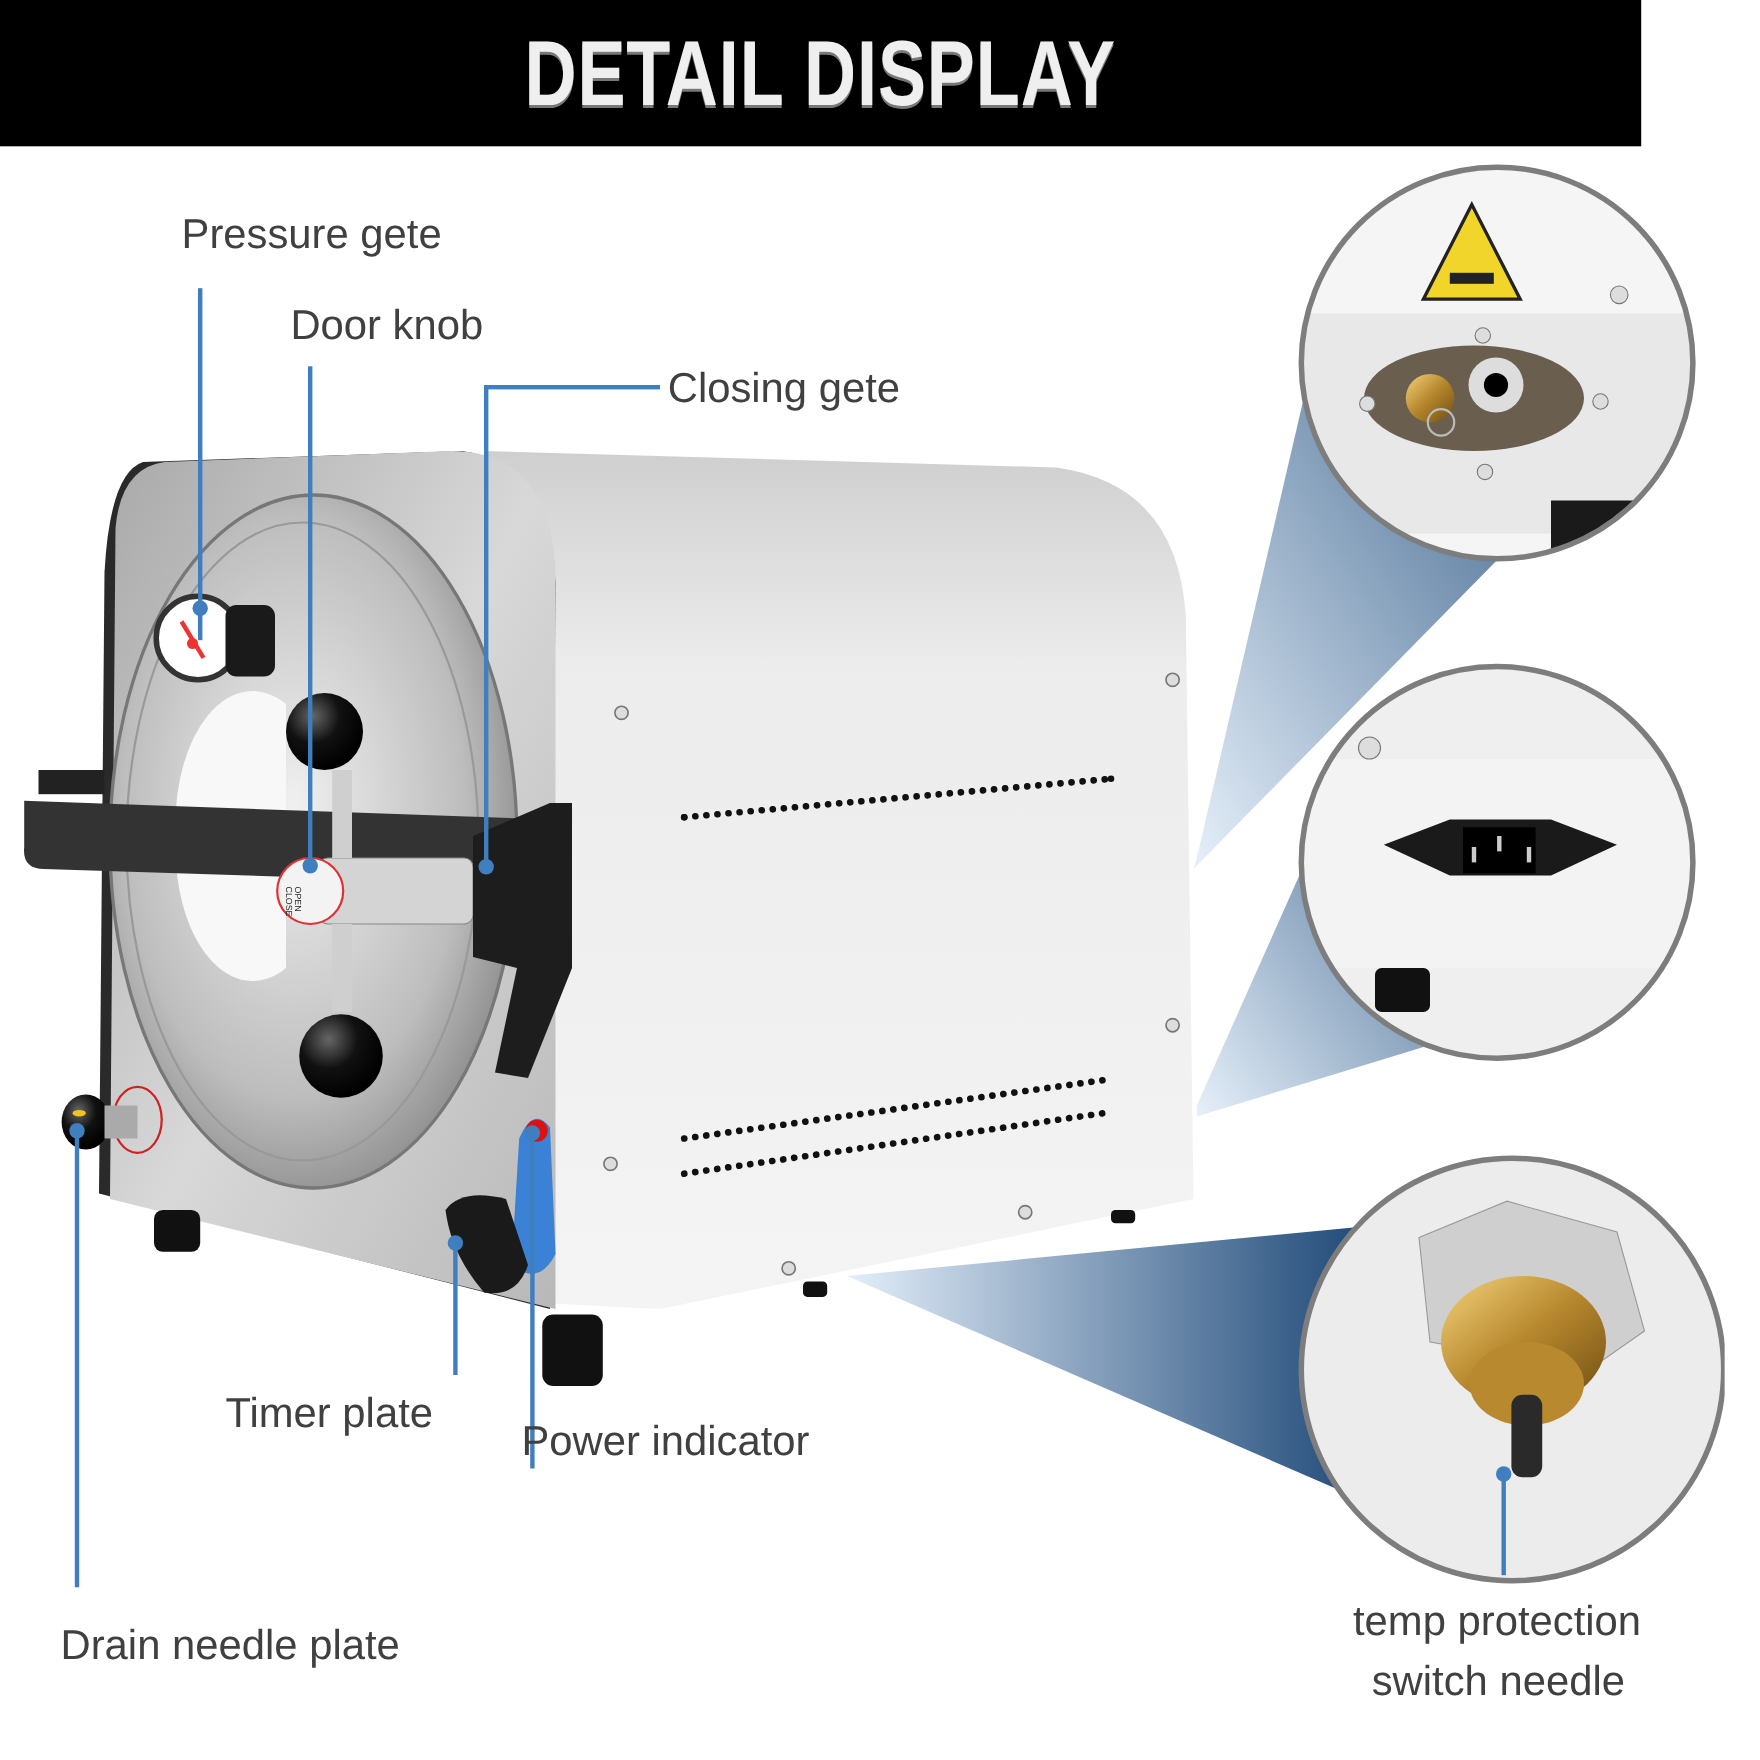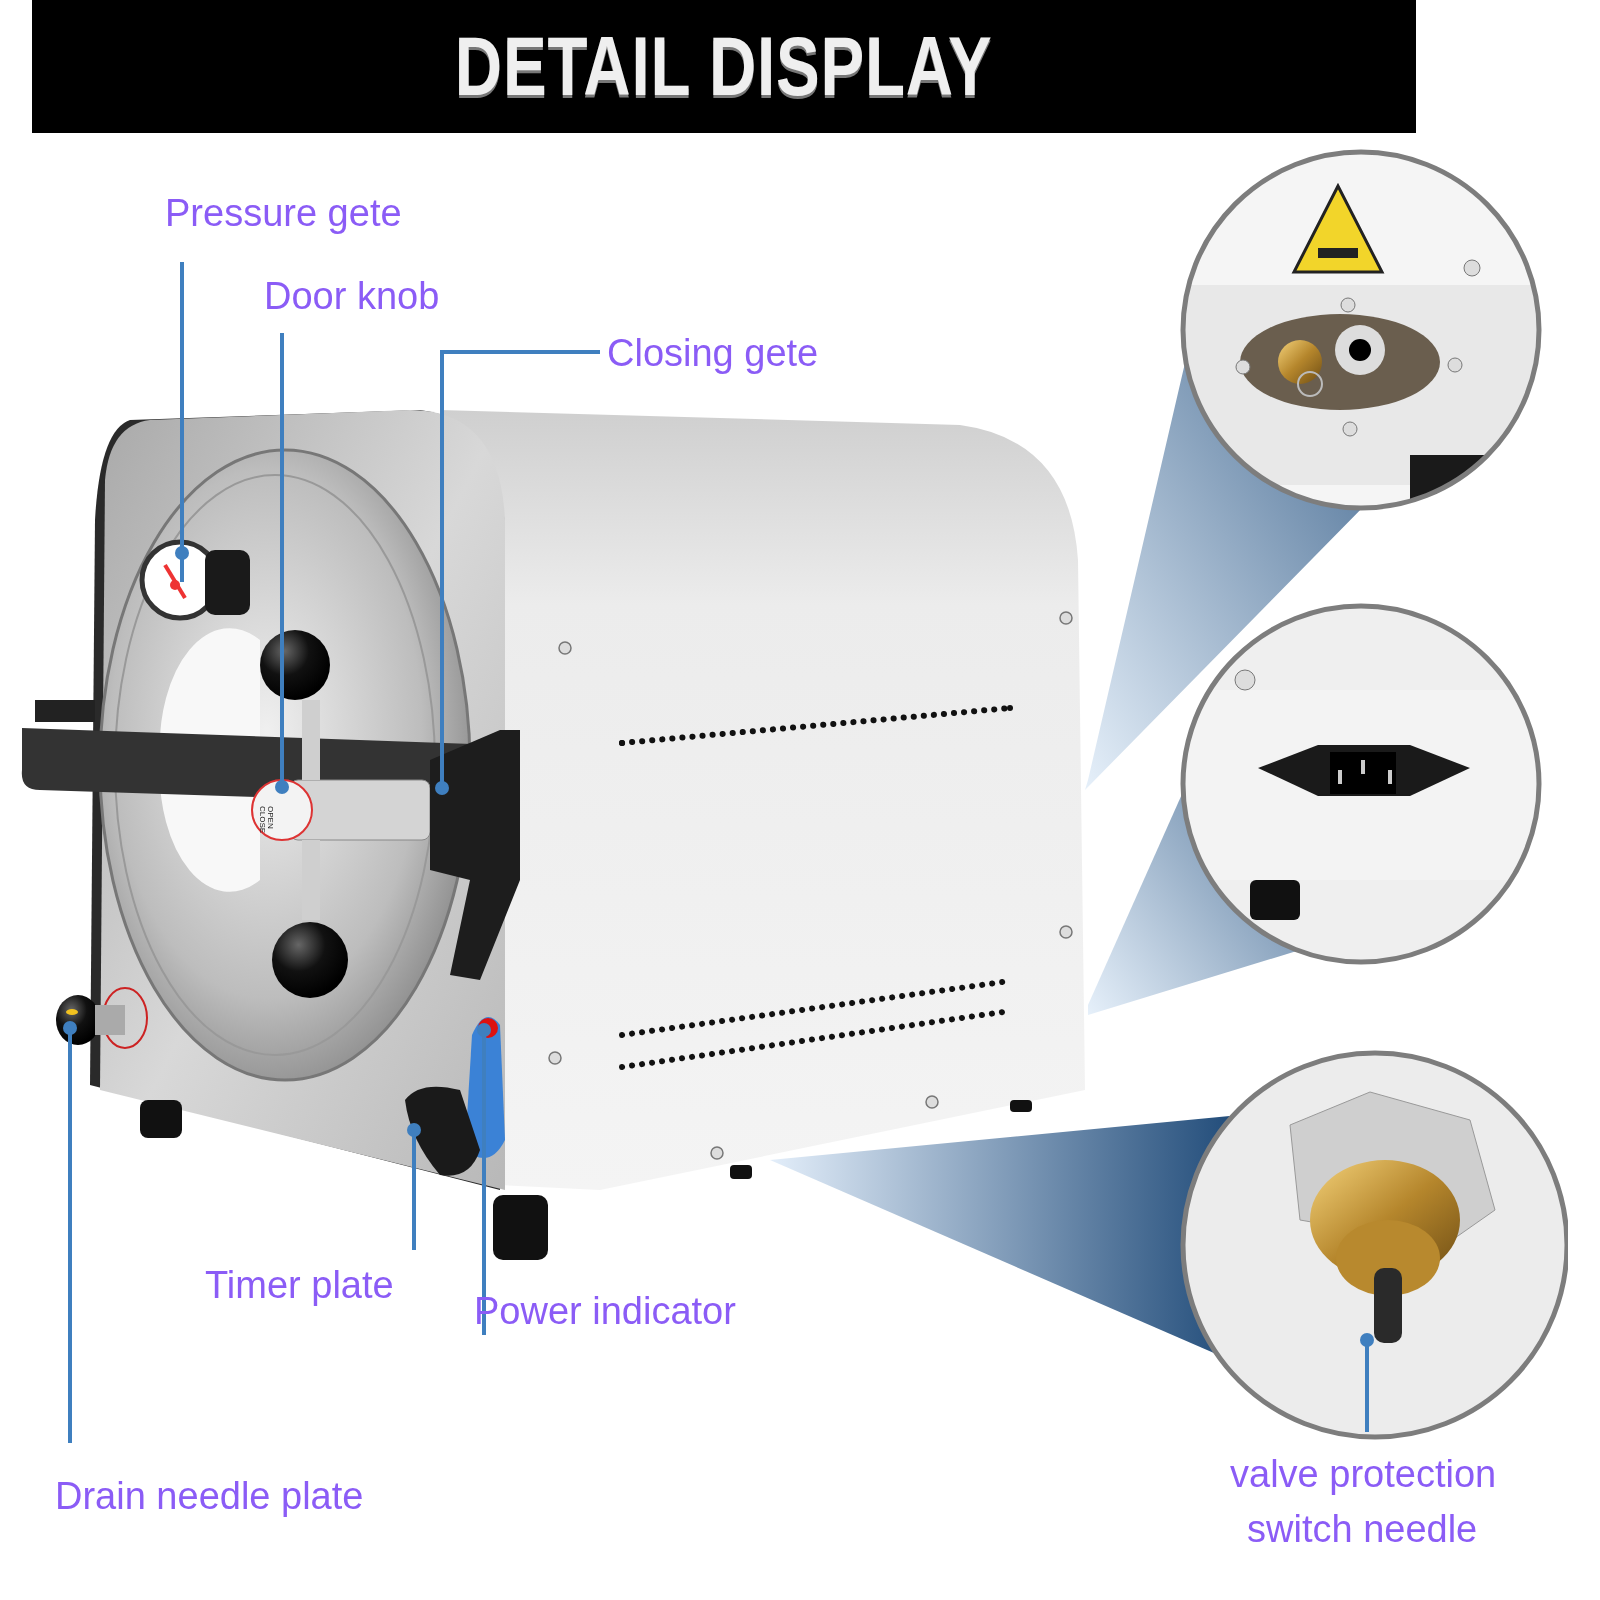--- a/index.html
+++ b/index.html
@@ -1,19 +1,19 @@
 <!DOCTYPE html>
 <html><head>
 <meta charset="utf-8">
 <style>
   html,body{margin:0;padding:0;background:#fff;}
   body{width:1568px;height:1568px;position:relative;overflow:hidden;font-family:"Liberation Sans",sans-serif;}
-  .banner{position:absolute;left:0;top:0;width:1384px;height:133px;background:#000;display:flex;align-items:center;justify-content:center;margin-left:32px;}
+  .banner{position:absolute;left:0;top:0;width:1492px;height:133px;background:#000;display:flex;align-items:center;justify-content:center;}
   .banner-title{color:#efefef;font-family:"Liberation Sans",sans-serif;font-weight:700;font-size:84px;letter-spacing:1px;transform:scaleX(0.78);text-shadow:0 3px 0 #777;}
-  .label{position:absolute;color:#8b5cf6;font-size:38px;line-height:1;white-space:nowrap;text-align:right;}
+  .label{position:absolute;color:#404040;font-size:38px;line-height:1;white-space:nowrap;text-align:right;}
   .line{position:absolute;background:#3f7fbf;}
   .dot{position:absolute;width:14px;height:14px;border-radius:50%;background:#3f7fbf;transform:translate(-7px,-7px);}
   .stage{position:absolute;left:0;top:0;width:1568px;height:1568px;}
 </style>
 </head>
 <body>
 
 <div class="banner">
   <div class="banner-title">DETAIL DISPLAY</div>
 </div>
@@ -194,14 +194,14 @@
 
 <div class="line" style="left:1365px;top:1340px;width:4px;height:92px"></div>
 <div class="dot" style="left:1367px;top:1340px"></div>
 
 <div class="label" style="left:165px;top:194px">Pressure gete</div>
 <div class="label" style="left:264px;top:277px">Door knob</div>
 <div class="label" style="left:607px;top:334px">Closing gete</div>
 <div class="label" style="left:205px;top:1266px">Timer plate</div>
 <div class="label" style="left:474px;top:1292px">Power indicator</div>
 <div class="label" style="left:55px;top:1477px">Drain needle plate</div>
-<div class="label" style="left:1230px;top:1455px">valve protection</div>
+<div class="label" style="left:1230px;top:1455px">temp protection</div>
 <div class="label" style="left:1247px;top:1510px">switch needle</div>
 
 </body></html>

